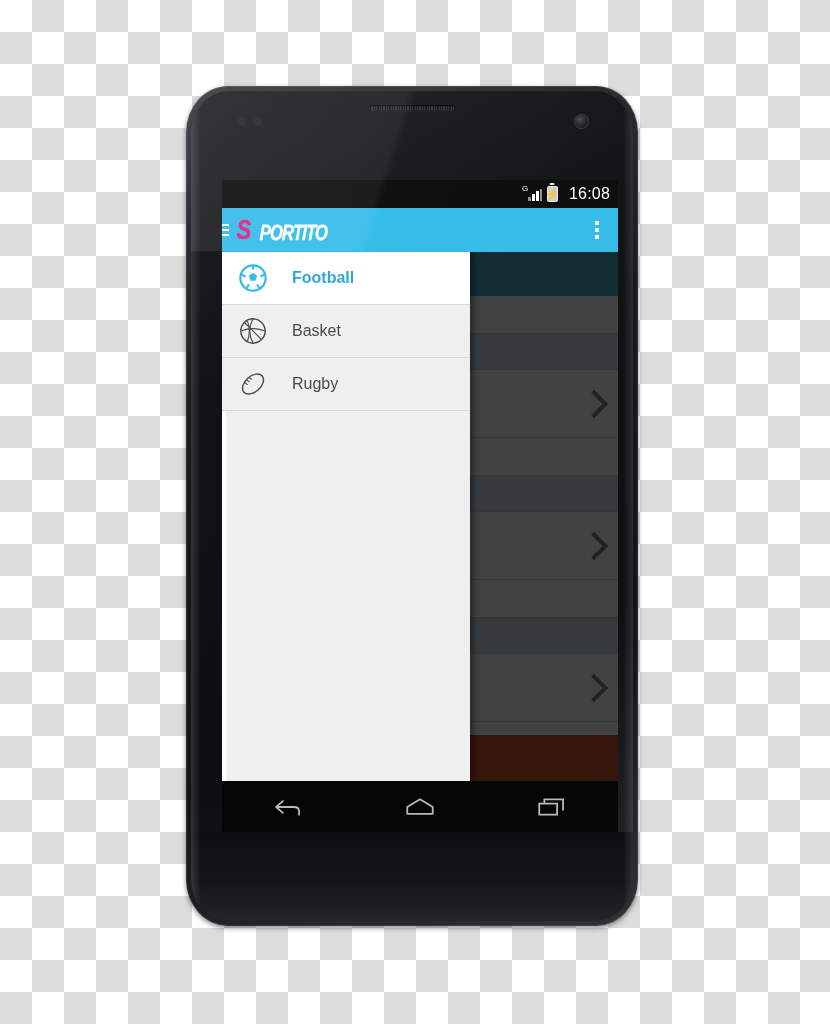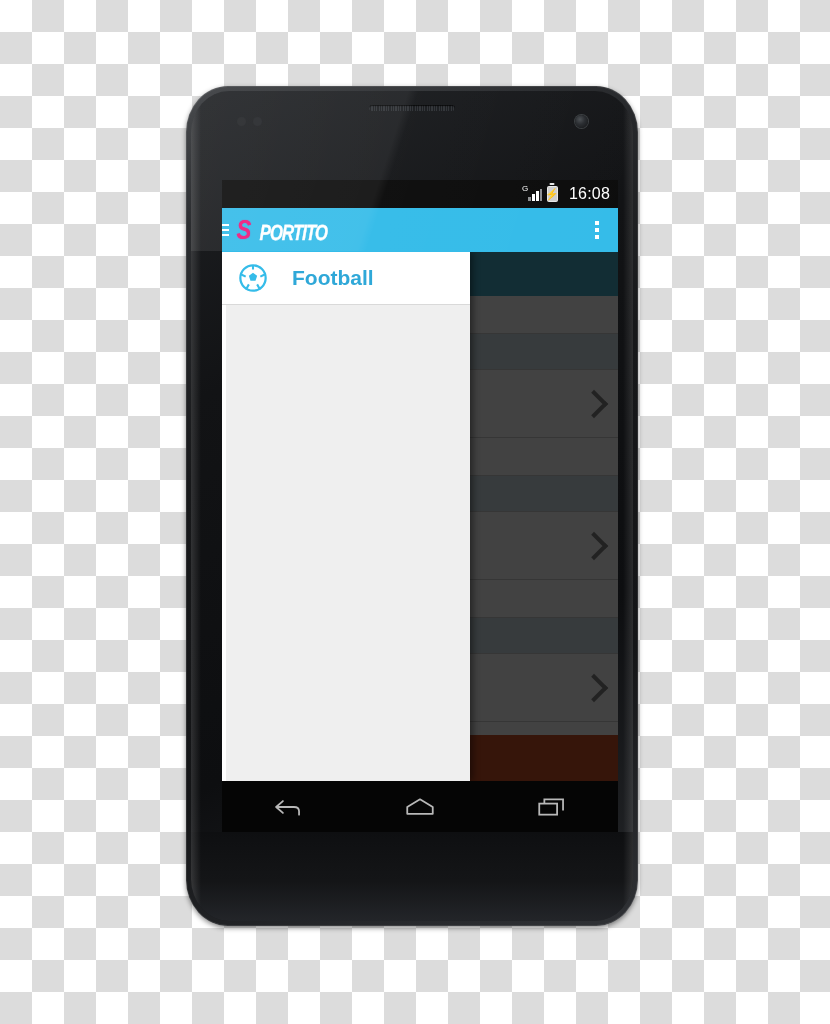--- a/index.html
+++ b/index.html
@@ -322,21 +322,21 @@
     background: #efefef;
   }
   .drawer-item.selected { background: #ffffff; }
   .drawer-item .di-icon {
     width: 30px; height: 30px;
     flex: 0 0 auto;
     display: flex; align-items: center; justify-content: center;
   }
   .drawer-item .di-label {
     margin-left: 24px;
-    font-size: 21px;
+    font-size: 16px;
     color: #4a4a4a;
   }
   .drawer-item.selected .di-label {
     color: #2fa8d8;
     font-weight: 700;
   }
   #drawer-filler { flex: 1 1 auto; background: #efefef; }
 
   
   #nav-bar {
@@ -456,21 +456,42 @@
               <span class="di-icon">
                 <svg width="30" height="30" viewBox="0 0 32 32">
                   <circle cx="16" cy="16" r="13.5" fill="#ffffff" stroke="#35bce9" stroke-width="2.4"></circle>
                   <polygon points="16,10.5 20.4,13.7 18.7,18.9 13.3,18.9 11.6,13.7" fill="#35bce9"></polygon>
                   <path d="M16 2.5 L16 7 M3 12 L8.2 14.6 M29 12 L23.8 14.6 M8.5 28.2 L11.6 22.8 M23.5 28.2 L20.4 22.8" stroke="#35bce9" stroke-width="2.2" fill="none"></path>
                 </svg>
               </span>
               <span class="di-label">Football</span>
             </div>
 
-
+            <div class="drawer-item">
+              <span class="di-icon">
+                <svg width="30" height="30" viewBox="0 0 32 32">
+                  <circle cx="16" cy="16" r="13" fill="none" stroke="#4a4a4a" stroke-width="1.5"></circle>
+                  <path d="M6.8 6.8 Q16 16 25.2 25.2" fill="none" stroke="#4a4a4a" stroke-width="1.3"></path>
+                  <path d="M16 3 Q9 16 16 29" fill="none" stroke="#4a4a4a" stroke-width="1.3"></path>
+                  <path d="M3 16 Q16 11 29 16" fill="none" stroke="#4a4a4a" stroke-width="1.3"></path>
+                  <path d="M10 4.6 Q14 16 10 27.4" fill="none" stroke="#4a4a4a" stroke-width="1.1"></path>
+                </svg>
+              </span>
+              <span class="di-label">Basket</span>
+            </div>
+
+            <div class="drawer-item">
+              <span class="di-icon">
+                <svg width="30" height="30" viewBox="0 0 32 32">
+                  <ellipse cx="16" cy="16" rx="13" ry="8.4" transform="rotate(-42 16 16)" fill="none" stroke="#4a4a4a" stroke-width="1.5"></ellipse>
+                  <path d="M11.5 8.6 L14.6 11.2 M9.2 11.4 L12.3 14 M7.2 14.4 L10.3 17" stroke="#4a4a4a" stroke-width="1.2" fill="none"></path>
+                </svg>
+              </span>
+              <span class="di-label">Rugby</span>
+            </div>
 
 
             <div id="drawer-filler"></div>
           </div>
         </div>
 
         <div id="nav-bar">
           <div class="nav-key">
             <svg width="34" height="24" viewBox="0 0 40 26">
               <path d="M6 13 L14 6 M6 13 L14 20 M6 13 L27 13 Q33 13 33 18 L33 22" fill="none" stroke="#b8b8b8" stroke-width="2.1" stroke-linecap="round" stroke-linejoin="round"></path>

